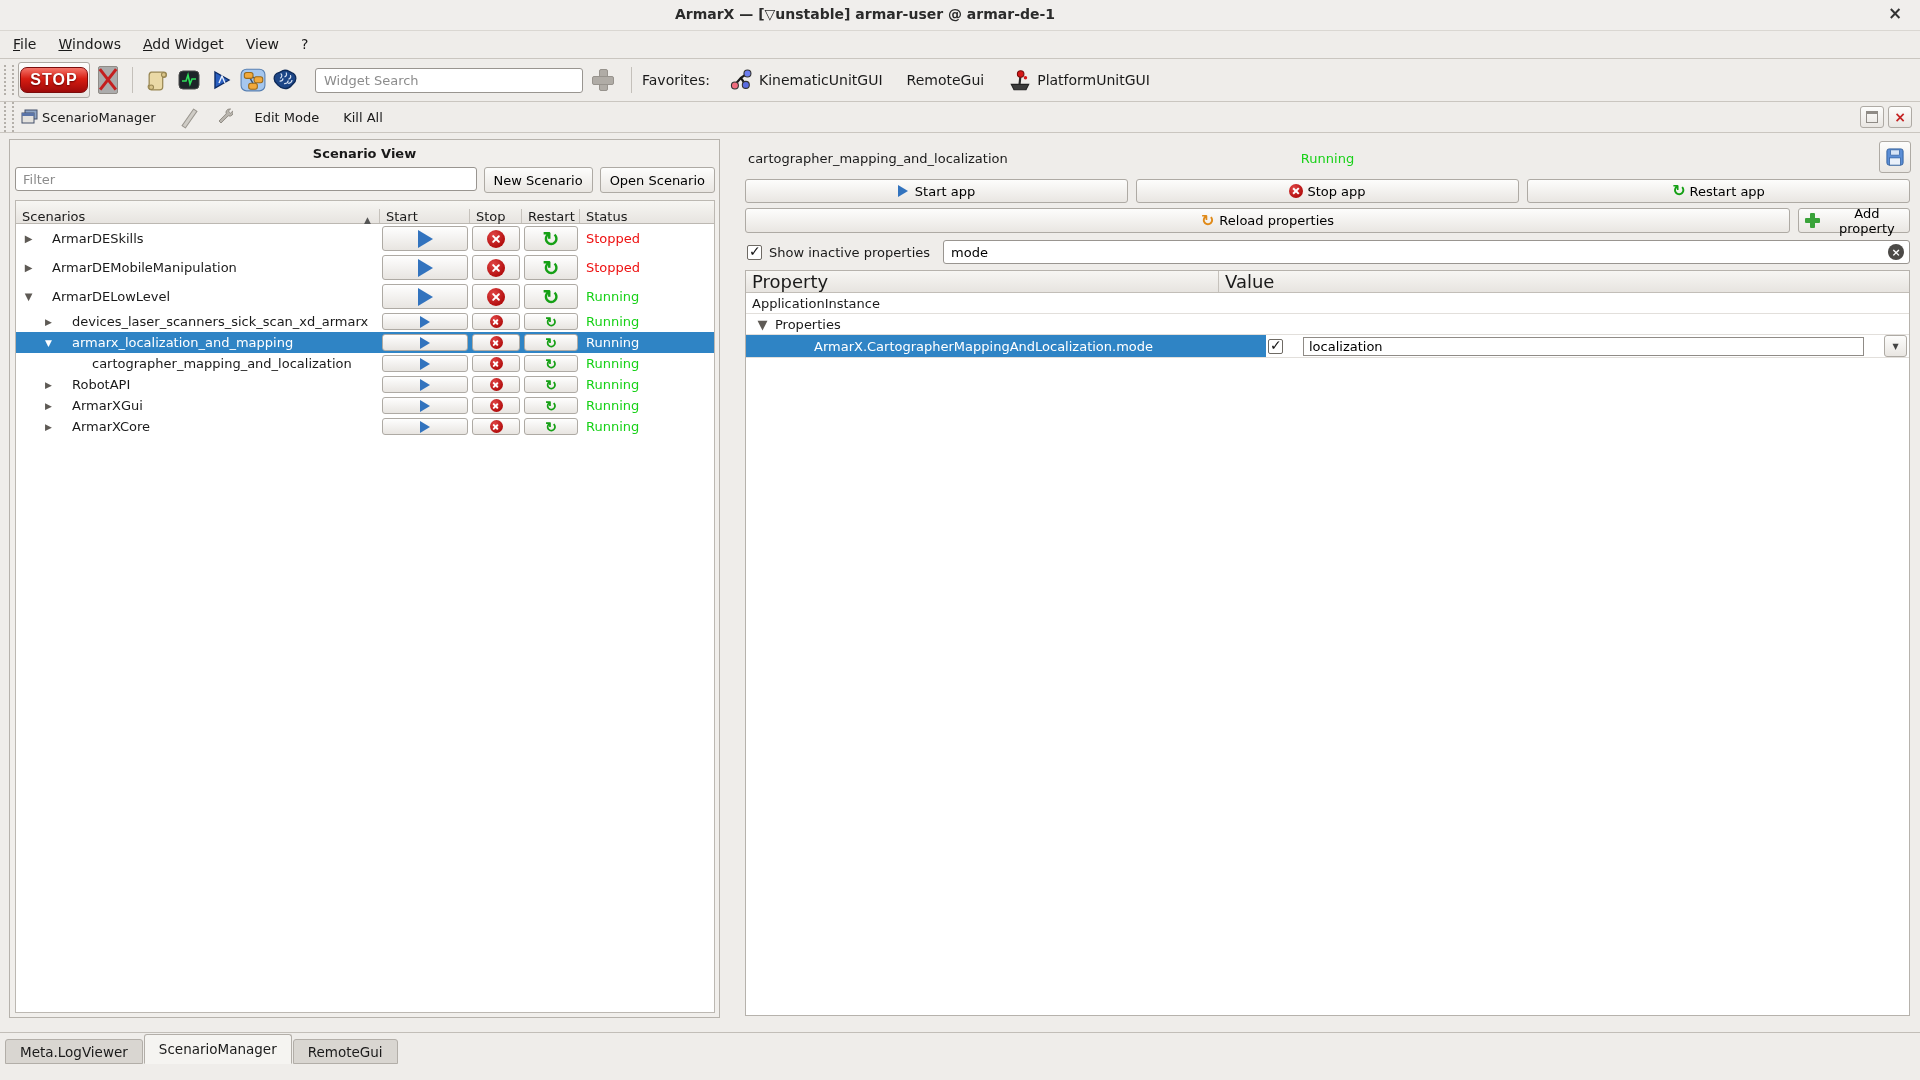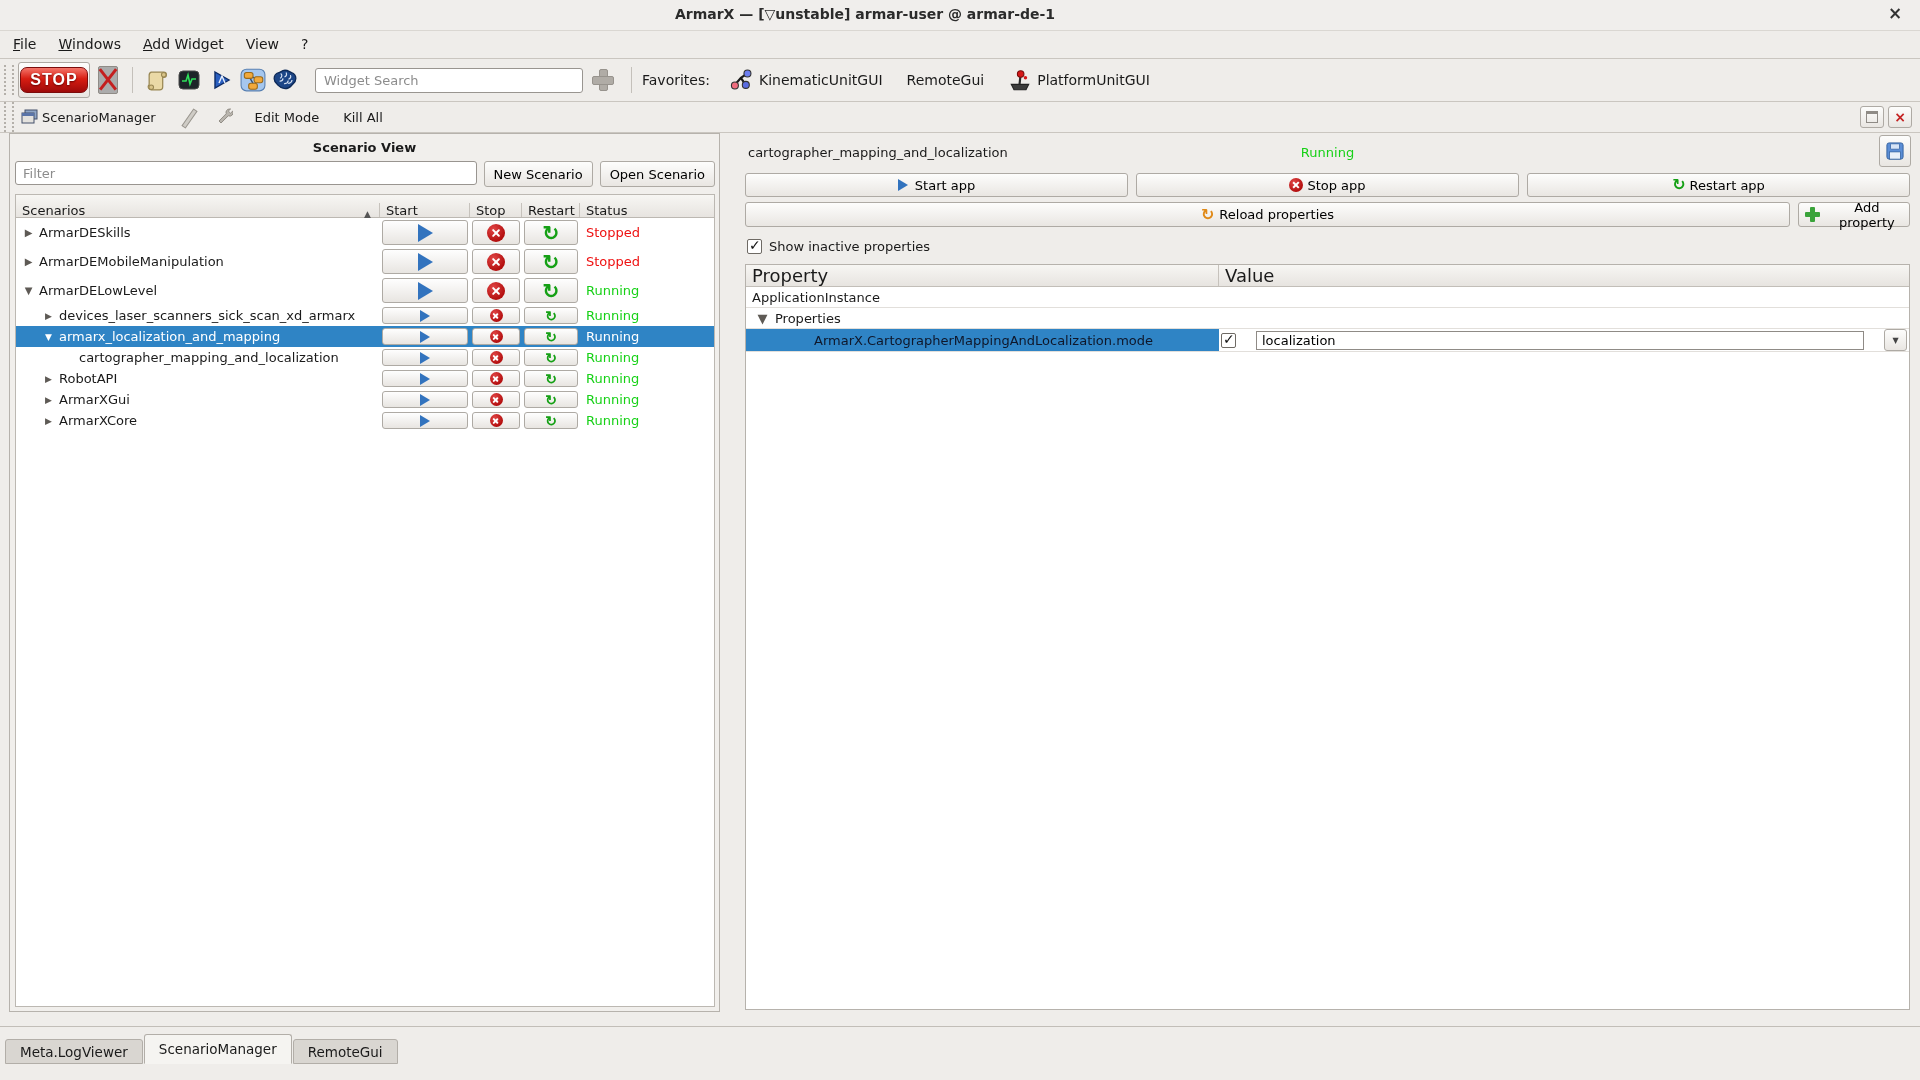--- a/index.html
+++ b/index.html
@@ -40,40 +40,40 @@
   .pencil-icon{width:16px;height:16px;position:relative;margin:0 10px;}
   .pencil-icon::before{content:"";position:absolute;left:7px;top:-1px;width:3px;height:19px;background:#cfccc6;border:1px solid #9a968f;transform:rotate(35deg);}
   .wrench-icon{margin:0 10px;}
   .flat-btn{padding:4px 12px;border-radius:3px;}
   .dock-ctrls{position:absolute;right:8px;top:4px;display:flex;gap:4px;}
   .mini-btn{width:22px;height:20px;display:flex;align-items:center;justify-content:center;font-size:12px;}
   .float-glyph{width:10px;height:8px;border:1.5px solid #8f8b86;border-top-width:3px;}
   .close-red{color:#c42222;font-weight:bold;font-size:14px;line-height:1;}
   .close-red::before{content:"×";}
   
-  .dockarea{position:absolute;top:127px;left:0;right:0;height:899px;border-bottom:1px solid #c2beb8;}
+  .dockarea{position:absolute;top:133px;left:0;right:0;height:899px;border-bottom:1px solid #c2beb8;}
   
   .left-panel{position:absolute;left:9px;top:6px;width:709px;height:877px;border:1px solid #b6b2ac;background:#f1efec;}
   .panel-title{position:absolute;top:6px;left:0;right:0;text-align:center;font-weight:bold;font-size:13px;}
   .filter-row{position:absolute;top:27px;left:5px;right:4px;height:26px;display:flex;gap:7px;}
   .filter-input{flex:1;height:24px;border:1px solid #999590;border-radius:3px;background:#fff;padding:0 7px;font-size:13px;font-family:inherit;box-sizing:border-box;}
   .small-btn{font-size:13px;font-family:inherit;padding:0 9px;height:26px;white-space:nowrap;}
   .tree{position:absolute;top:60px;left:5px;right:4px;bottom:4px;border:1px solid #bcb8b2;background:#fff;overflow:hidden;}
   .tree-header{display:flex;height:22px;background:linear-gradient(#f7f6f3,#e7e4e0);border-bottom:1px solid #bcb8b2;font-size:13px;}
   .th{display:flex;align-items:center;padding-left:6px;border-right:1px solid #c6c2bc;box-sizing:border-box;position:relative;margin-top:8px;}
   .c-name{width:364px;} .c-start{width:90px;} .c-stop{width:52px;} .c-restart{width:58px;} .c-status{flex:1;border-right:none;}
   .sort-arrow{position:absolute;right:8px;top:6px;font-size:9px;color:#555;}
   .sort-arrow::before{content:"▲";}
   .treerow{display:flex;position:relative;}
   .treerow.large{height:29px;} .treerow.small{height:21px;}
   .treerow.selected{background:var(--selection);}
   .tcell{display:flex;align-items:center;box-sizing:border-box;}
   .expander{width:13px;text-align:center;color:#5e5a55;flex:none;}
   .large .expander{font-size:10px;} .small .expander{font-size:9px;}
-  .tname{font-size:13px;white-space:nowrap;margin-left:4px;}
+  .tname{font-size:13px;white-space:nowrap;margin-left:17px;}
   .selected .tname,.selected .expander,.selected .status-text{color:#fff;}
   .cellbtn{flex:1;margin:1px 2px;border:1px solid #aeaaa4;border-radius:3px;background:linear-gradient(#fefefe,#e8e5e1);display:flex;align-items:center;justify-content:center;padding:0;cursor:default;}
   .large .cellbtn{height:25px;} .small .cellbtn{height:17px;}
   .icon-play{width:0;height:0;border-style:solid;border-color:transparent;}
   .large .icon-play{border-width:9px 0 9px 15px;border-left-color:#3273be;}
   .small .icon-play{border-width:6px 0 6px 10px;border-left-color:#3273be;}
   .icon-stopx{position:relative;border-radius:50%;background:radial-gradient(circle at 35% 30%,#e04545,#b40f0f 70%);}
   .large .icon-stopx{width:18px;height:18px;} .small .icon-stopx{width:13px;height:13px;}
   .icon-stopx::before,.icon-stopx::after{content:"";position:absolute;left:22%;top:45%;width:56%;height:2px;background:#fff;border-radius:1px;}
   .icon-stopx::before{transform:rotate(45deg);} .icon-stopx::after{transform:rotate(-45deg);}
@@ -114,21 +114,21 @@
   .clear-btn::before{content:"×";}
   .prop-table{position:absolute;top:131px;left:2px;right:2px;bottom:0;border:1px solid #b6b2ac;background:#fff;}
   .prop-header{display:flex;height:21px;background:linear-gradient(#f7f6f3,#e7e4e0);border-bottom:1px solid #c2beb8;font-size:18px;}
   .ph-prop{width:473px;display:flex;align-items:center;padding-left:6px;border-right:1px solid #c6c2bc;box-sizing:border-box;}
   .ph-val{flex:1;display:flex;align-items:center;padding-left:6px;}
   .prow{display:flex;align-items:center;font-size:13px;border-bottom:1px solid #e2dfdb;}
   .prow-group{height:20px;padding-left:6px;}
   .prow-section{height:20px;padding-left:10px;}
   .prow-section .expander{margin-right:6px;}
   .prow-prop{height:22px;border-bottom:1px solid #e2dfdb;padding:0;}
-  .pr-name{width:473px;height:100%;background:var(--selection);color:#0f172a;display:flex;align-items:center;padding-left:68px;box-sizing:border-box;}
+  .pr-name{width:520px;height:100%;background:var(--selection);color:#ffffff;display:flex;align-items:center;padding-left:68px;box-sizing:border-box;}
   .pr-value{flex:1;height:100%;display:flex;align-items:center;gap:20px;padding:0 2px;}
   .value-input{flex:1;height:19px;border:1px solid #8f8b86;background:#fff;font-size:13px;font-family:inherit;padding:0 5px;box-sizing:border-box;}
   .combo-btn{width:21px;height:20px;display:flex;align-items:center;justify-content:center;font-size:8px;color:#444;}
   .combo-btn::before{content:"▼";}
   
   .tabbar{position:absolute;top:1033px;left:0;right:0;height:31px;display:flex;align-items:flex-end;padding-left:5px;}
   .tab{height:25px;padding:0 14px;background:#d9d6d1;border:1px solid #b2aea8;border-radius:3px 3px 0 0;display:flex;align-items:center;font-size:13.5px;margin-right:1px;box-sizing:border-box;}
   .tab.active{height:30px;background:#f5f4f1;border-bottom-color:#f5f4f1;}
 </style>
 </head>
@@ -516,20 +516,24 @@
             <span>Reload properties</span>
           </button>
         <button class="btn-face add-btn">
             <span class="plus-green"></span>
             <span>Add property</span>
           </button>
       </div>
       <div class="inactive-row">
         <span class="checkbox checked"></span>
         <span class="inactive-label">Show inactive properties</span>
+        <span class="propfilter-wrap">
+          <input class="propfilter" value="mode" style="">
+          <span class="clear-btn"></span>
+        </span>
       </div>
       <div class="prop-table">
         <div class="prop-header">
           <div class="ph-prop">Property</div>
           <div class="ph-val">Value</div>
         </div>
         <div class="prow prow-group">ApplicationInstance</div>
         <div class="prow prow-section">
           <span class="expander">▼</span>
           <span>Properties</span>

